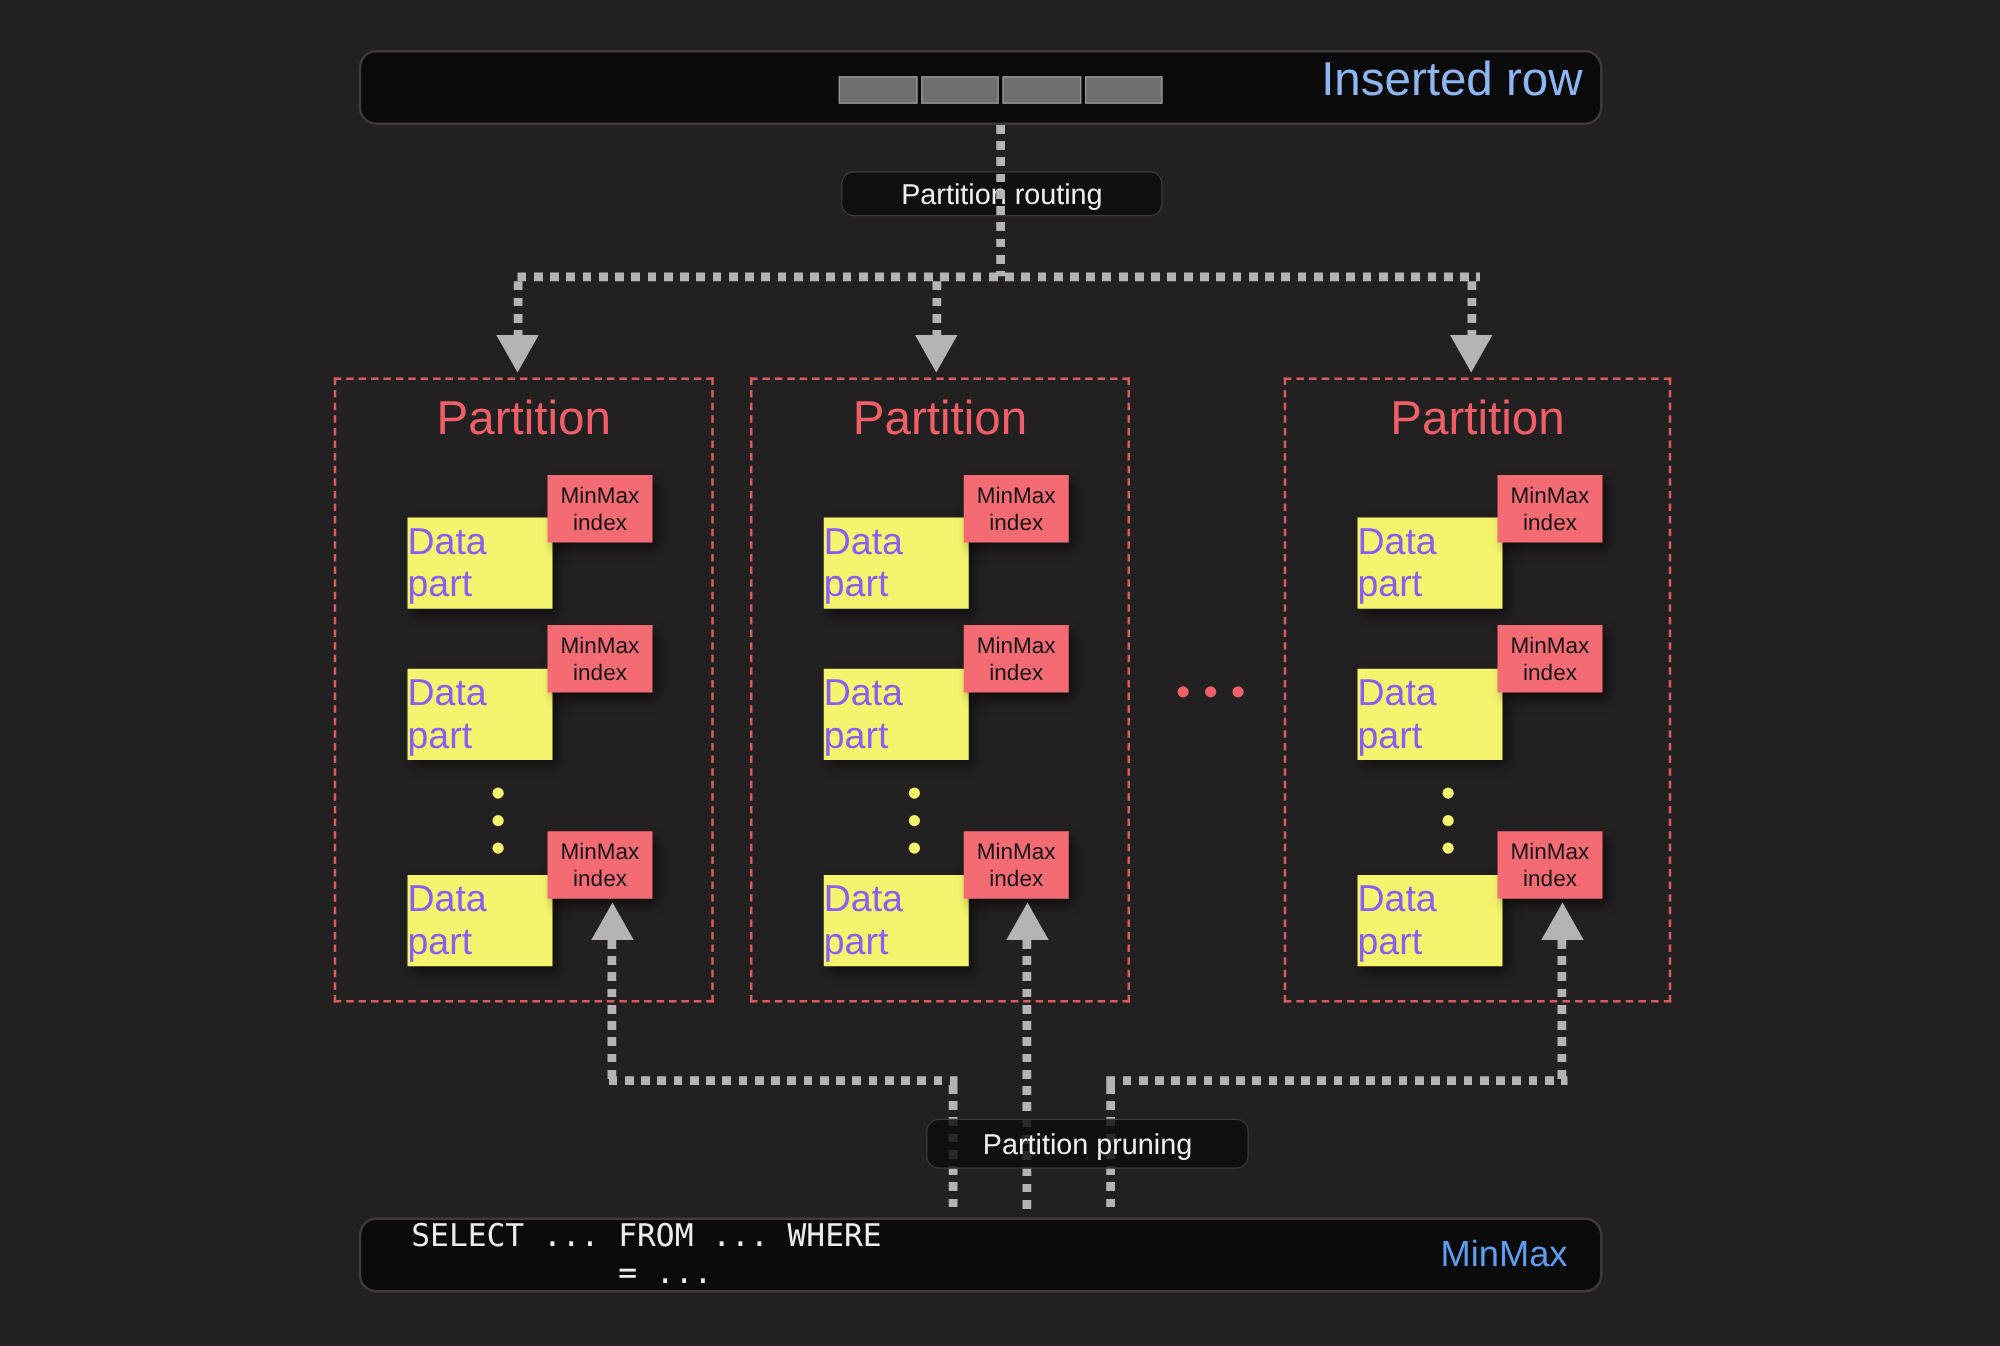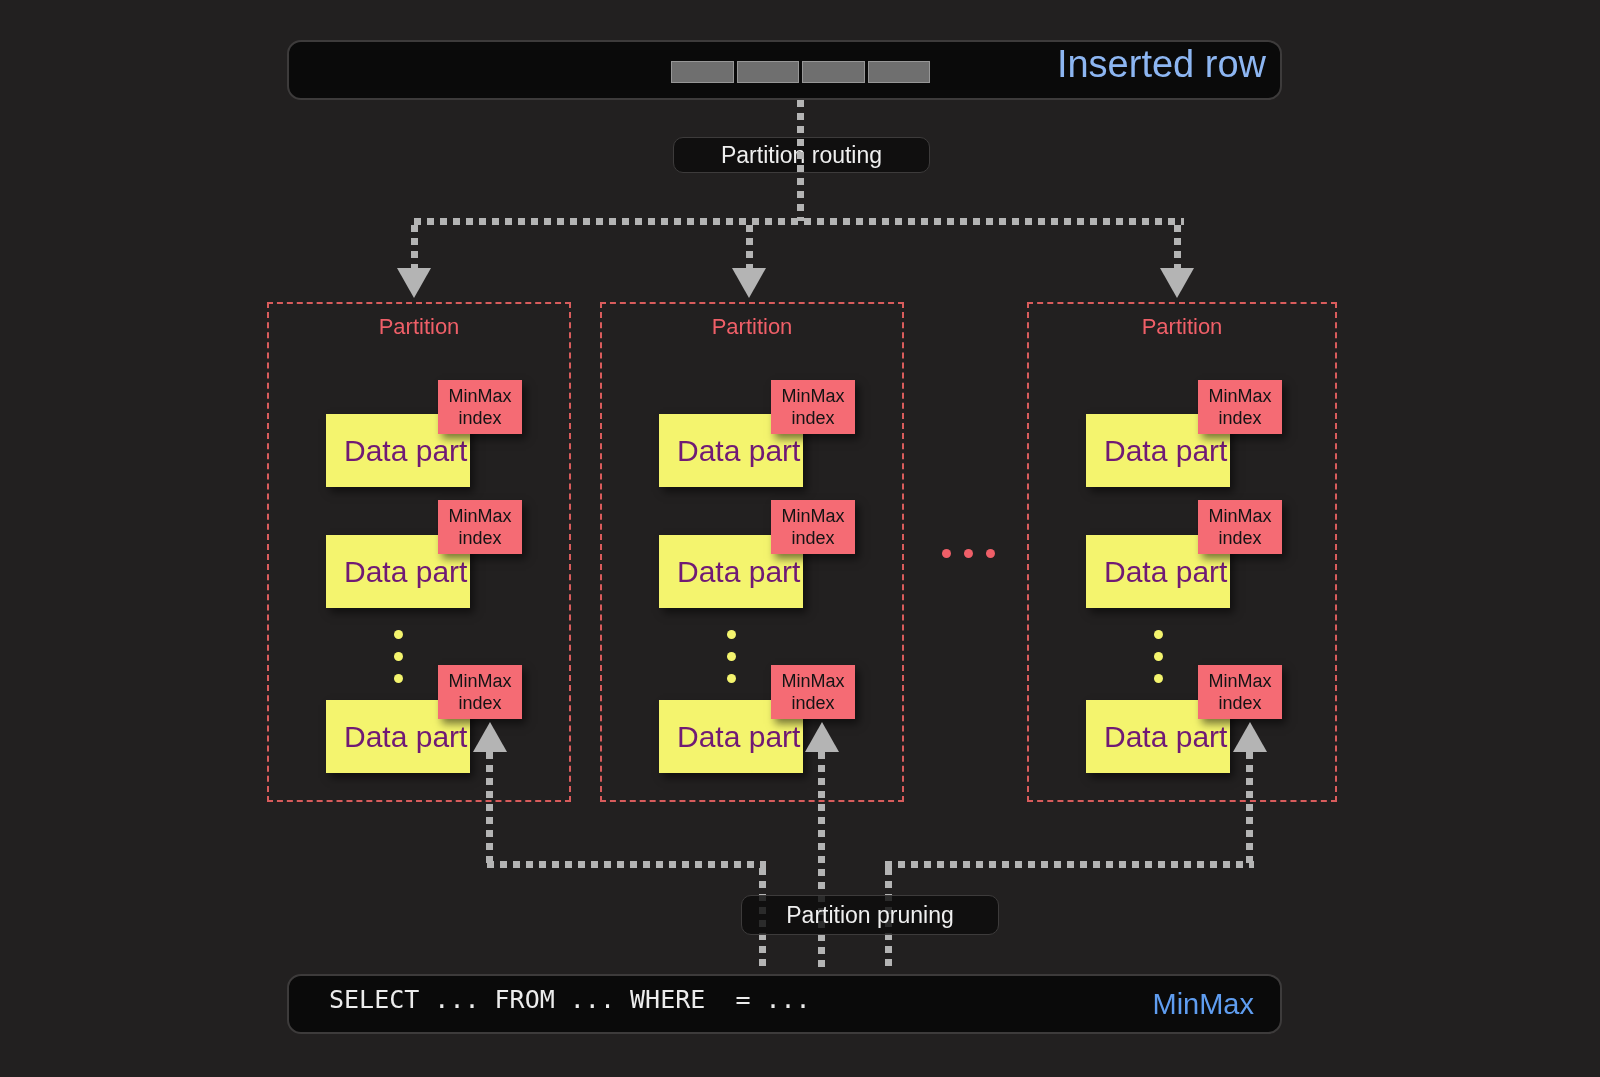--- a/index.html
+++ b/index.html
@@ -19,43 +19,43 @@
          background-image:repeating-linear-gradient(to right,#b4b4b4 0 7px,transparent 7px 13px);}
   .z1{z-index:1}.z3{z-index:5}
   .arrow-down{position:absolute;width:0;height:0;border-left:17px solid transparent;
               border-right:17px solid transparent;border-top:30px solid #b4b4b4;z-index:2;}
   .arrow-up{position:absolute;width:0;height:0;border-left:17px solid transparent;
             border-right:17px solid transparent;border-bottom:30px solid #b4b4b4;z-index:2;}
 
   
   .partition{position:absolute;top:302px;height:500px;border:2px dashed #d95c5c;box-sizing:border-box;}
   .partition-title{position:absolute;top:10px;left:0;width:100%;text-align:center;
-                   color:#ef5f68;font-size:22px;}
+                   color:#ef5f68;font-size:38px;}
   .minmax{position:absolute;width:84px;height:54px;background:#f56b74;color:#141414;
           font-size:18px;line-height:1.25;display:flex;align-items:center;justify-content:center;
           text-align:center;box-shadow:4px 5px 8px rgba(0,0,0,0.5);z-index:2;}
-  .datapart{position:absolute;width:144px;height:73px;background:#f4f46e;color:#701a75;
-            font-size:30px;display:flex;align-items:center;padding-left:18px;box-sizing:border-box;
+  .datapart{position:absolute;width:116px;height:73px;background:#f4f46e;color:#8b5cf6;
+            font-size:30px;display:flex;align-items:center;padding-left:0;box-sizing:border-box;
             box-shadow:4px 5px 8px rgba(0,0,0,0.5);z-index:1;}
   .mm1{left:169px;top:76px}.dp1{left:57px;top:110px}
   .mm2{left:169px;top:196px}.dp2{left:57px;top:231px}
   .mm3{left:169px;top:361px}.dp3{left:57px;top:396px}
   .ydot{position:absolute;width:9px;height:9px;border-radius:50%;background:#f4f46e;left:125px;}
   .yd1{top:326px}.yd2{top:348px}.yd3{top:370px}
   .rdot{position:absolute;width:9px;height:9px;border-radius:50%;background:#ef5f68;top:549px;z-index:1;}
 
   
   .segbar{position:absolute;left:671px;top:61px;width:259px;height:22px;display:flex;gap:3px;z-index:3;}
   .segcell{flex:1;background:#6f6f6f;border:1px solid #979797;box-sizing:border-box;}
   .toplabel{position:absolute;top:40px;height:48px;right:334px;display:flex;align-items:center;
             color:#8db6f2;font-size:38px;z-index:3;}
 
   
   .sql{position:absolute;left:329px;top:974px;height:51px;display:flex;align-items:center;
-       font-family:"DejaVu Sans Mono", monospace;font-size:25px;color:#ececec;z-index:3;white-space:pre;}
+       font-family:"DejaVu Sans Mono", monospace;font-size:25px;color:#ececec;z-index:3;white-space:pre;flex-direction:column;}
   .sqlkey{color:#ef6a72;}
   .querylabel{position:absolute;top:974px;height:60px;right:346px;display:flex;align-items:center;
               color:#5f9df0;font-size:29px;z-index:3;}
 </style>
 </head>
 <body>
 
 <div id="canvas">
 
   <div class="panel" style="left:287px;top:40px;width:995px;height:60px;"></div>

